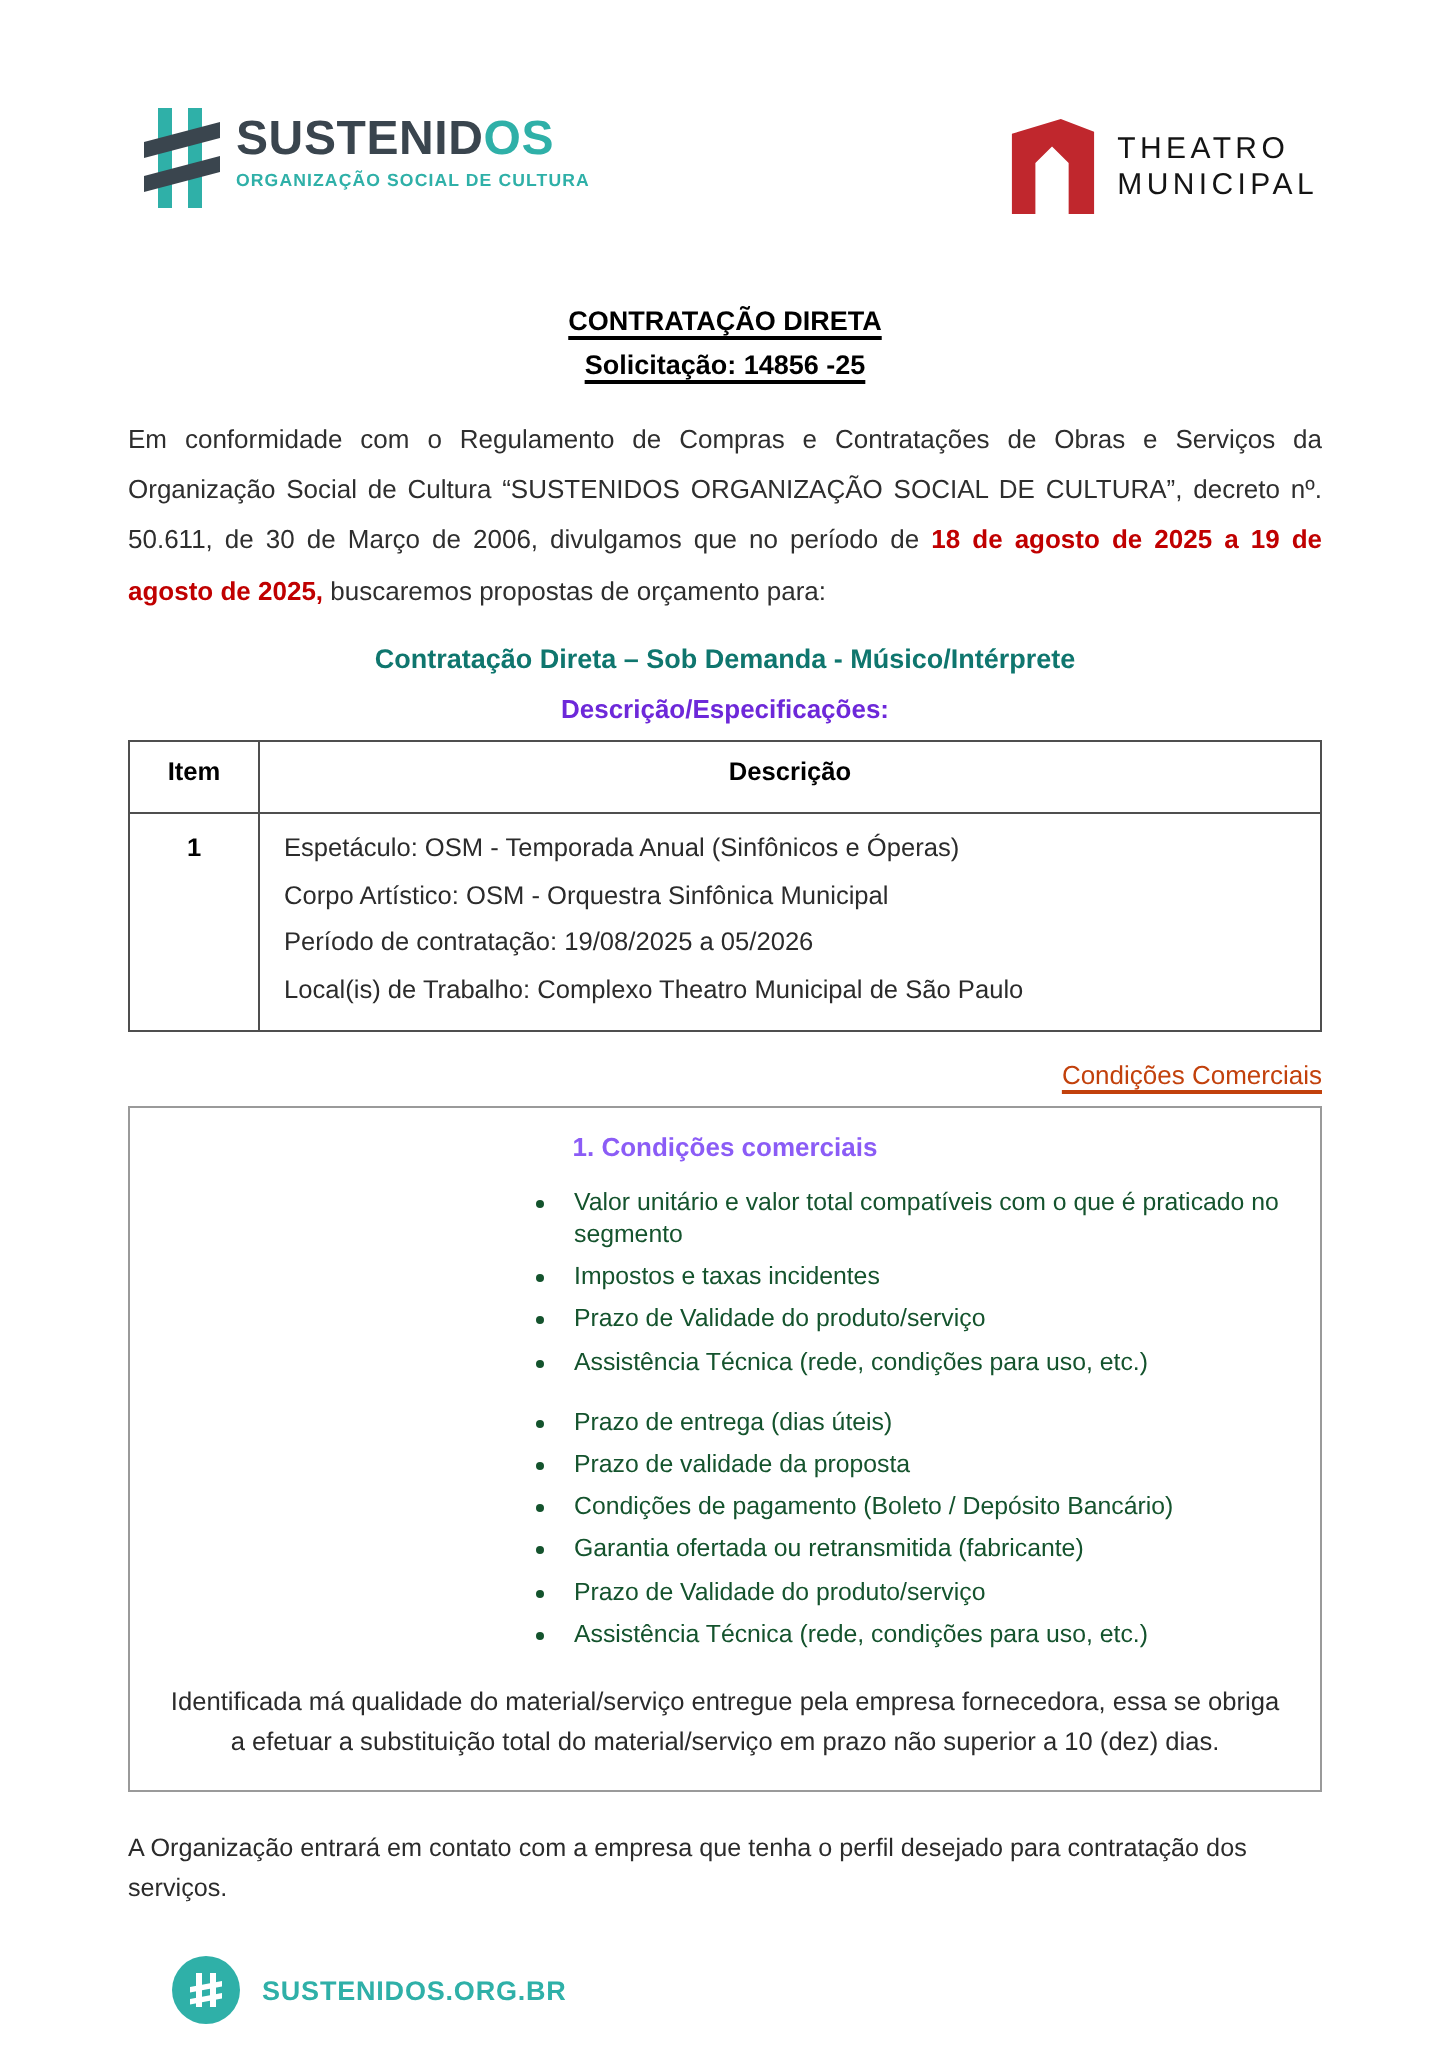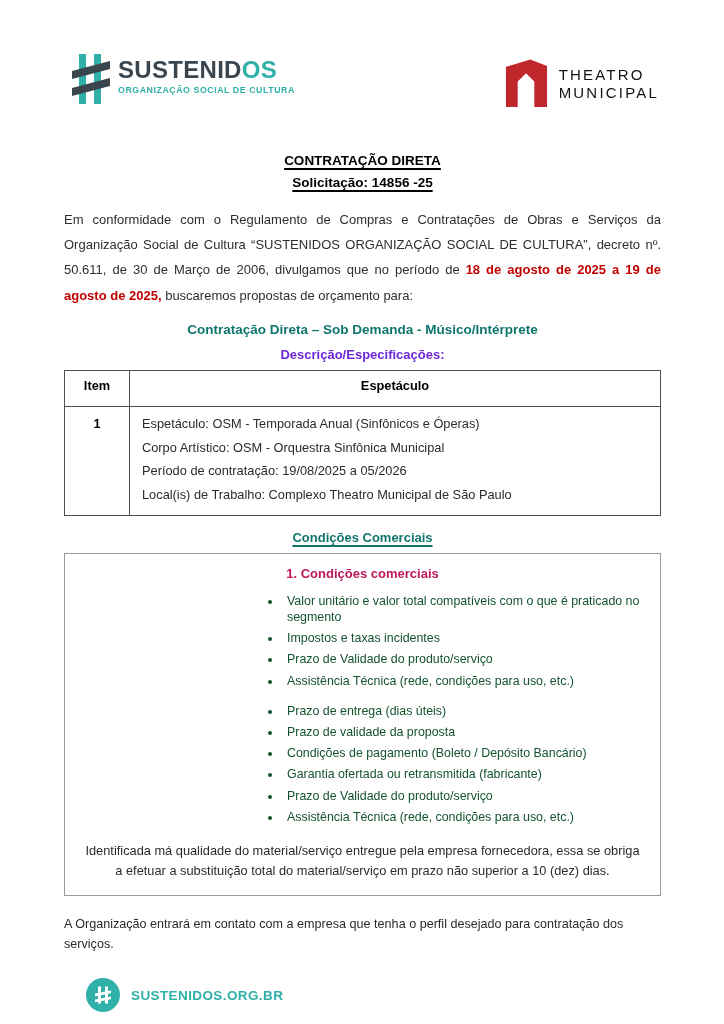--- a/index.html
+++ b/index.html
@@ -28,35 +28,35 @@
   .doc-title { margin-top: 30px; text-align: center; font-weight: 700; font-size: 13.5px; color: #000; line-height: 1.65; }
   .doc-title div { text-decoration: underline; text-decoration-thickness: 1.5px; text-underline-offset: 3px; }
 
   
   .intro { margin: 12px 0 0 0; font-size: 13px; line-height: 1.95; text-align: justify; color: #2e2e2e; }
   .red-bold { color: #c00000; font-weight: 700; }
 
   
   .subject { margin: 14px 0 0 0; text-align: center; font-size: 13.5px; font-weight: 700; color: #0f766e; }
   .spec { margin: 10px 0 0 0; text-align: center; font-size: 13px; font-weight: 700; color: #6d28d9; }
-  .cond-heading { margin: 14px 0 0 0; text-align: center; font-size: 13px; font-weight: 700; color: #0f766e;
+  .cond-heading { margin: 14px 0 0 0; text-align: right; font-size: 13px; font-weight: 400; color: #c2410c;
     text-decoration: underline; text-decoration-thickness: 1.5px; text-underline-offset: 3px; }
 
   
   table.spec-table { margin-top: 8px; width: 100%; border-collapse: collapse; border-radius: 13px; }
   table.spec-table th, table.spec-table td { border: 1.5px solid #4f4f4f; }
   table.spec-table th { font-size: 12.8px; font-weight: 700; color: #000; vertical-align: top; padding: 7px 4px 13px; }
   th.col-item { width: 56px; }
   td.cell-item { width: 56px; text-align: center; vertical-align: top; font-weight: 700; font-size: 12.8px; padding-top: 9px; color: #000; }
   td.cell-desc { padding: 5px 12px 8px 12px; }
   td.cell-desc p { margin: 0; font-size: 12.8px; line-height: 1.85; color: #2b2b2b; }
 
   
   .box { margin-top: 8px; border: 1px solid #9a9a9a; padding: 12px 14px 10px; }
-  .box h4 { margin: 0; text-align: center; font-size: 13px; font-weight: 700; color: #be185d; }
+  .box h4 { margin: 0; text-align: center; font-size: 13px; font-weight: 700; color: #8b5cf6; }
   .box h4.second { margin-top: 14px; }
   .box ul { margin: 12px 0 14px 183px; padding-left: 20px; }
   .box li { font-size: 12.4px; line-height: 1.34; margin-bottom: 4.5px; padding-left: 5px; color: #14532d; }
   .note { margin: 16px 6px 4px; text-align: center; font-size: 12.8px; line-height: 1.55; color: #2b2b2b; }
 
   
   .closing { margin: 18px 0 0 0; font-size: 12.6px; line-height: 1.6; color: #2b2b2b; }
 
   
   .footer { margin-top: 24px; display: flex; align-items: center; margin-left: 22px; }
@@ -103,21 +103,21 @@
 
   <p class="intro"><span>Em conformidade com o Regulamento de Compras e Contratações de Obras e Serviços da Organização Social de Cultura “SUSTENIDOS ORGANIZAÇÃO SOCIAL DE CULTURA”, decreto nº. 50.611, de 30 de Março de 2006, divulgamos que no período de </span><span class="red-bold">18 de agosto de 2025 a 19 de agosto de 2025,</span><span> buscaremos propostas de orçamento para:</span></p>
 
   <div class="subject">Contratação Direta – Sob Demanda - Músico/Intérprete</div>
   <div class="spec">Descrição/Especificações:</div>
 
   <table class="spec-table">
     <thead>
       <tr>
         <th class="col-item">Item</th>
-        <th>Espetáculo</th>
+        <th>Descrição</th>
       </tr>
     </thead>
     <tbody>
       <tr>
         <td class="cell-item">1</td>
         <td class="cell-desc">
           <div>
               <p>Espetáculo: OSM - Temporada Anual (Sinfônicos e Óperas)</p>
               <p>Corpo Artístico:  OSM  - Orquestra Sinfônica Municipal</p>
               <p>Período de contratação:  19/08/2025 a 05/2026</p>

